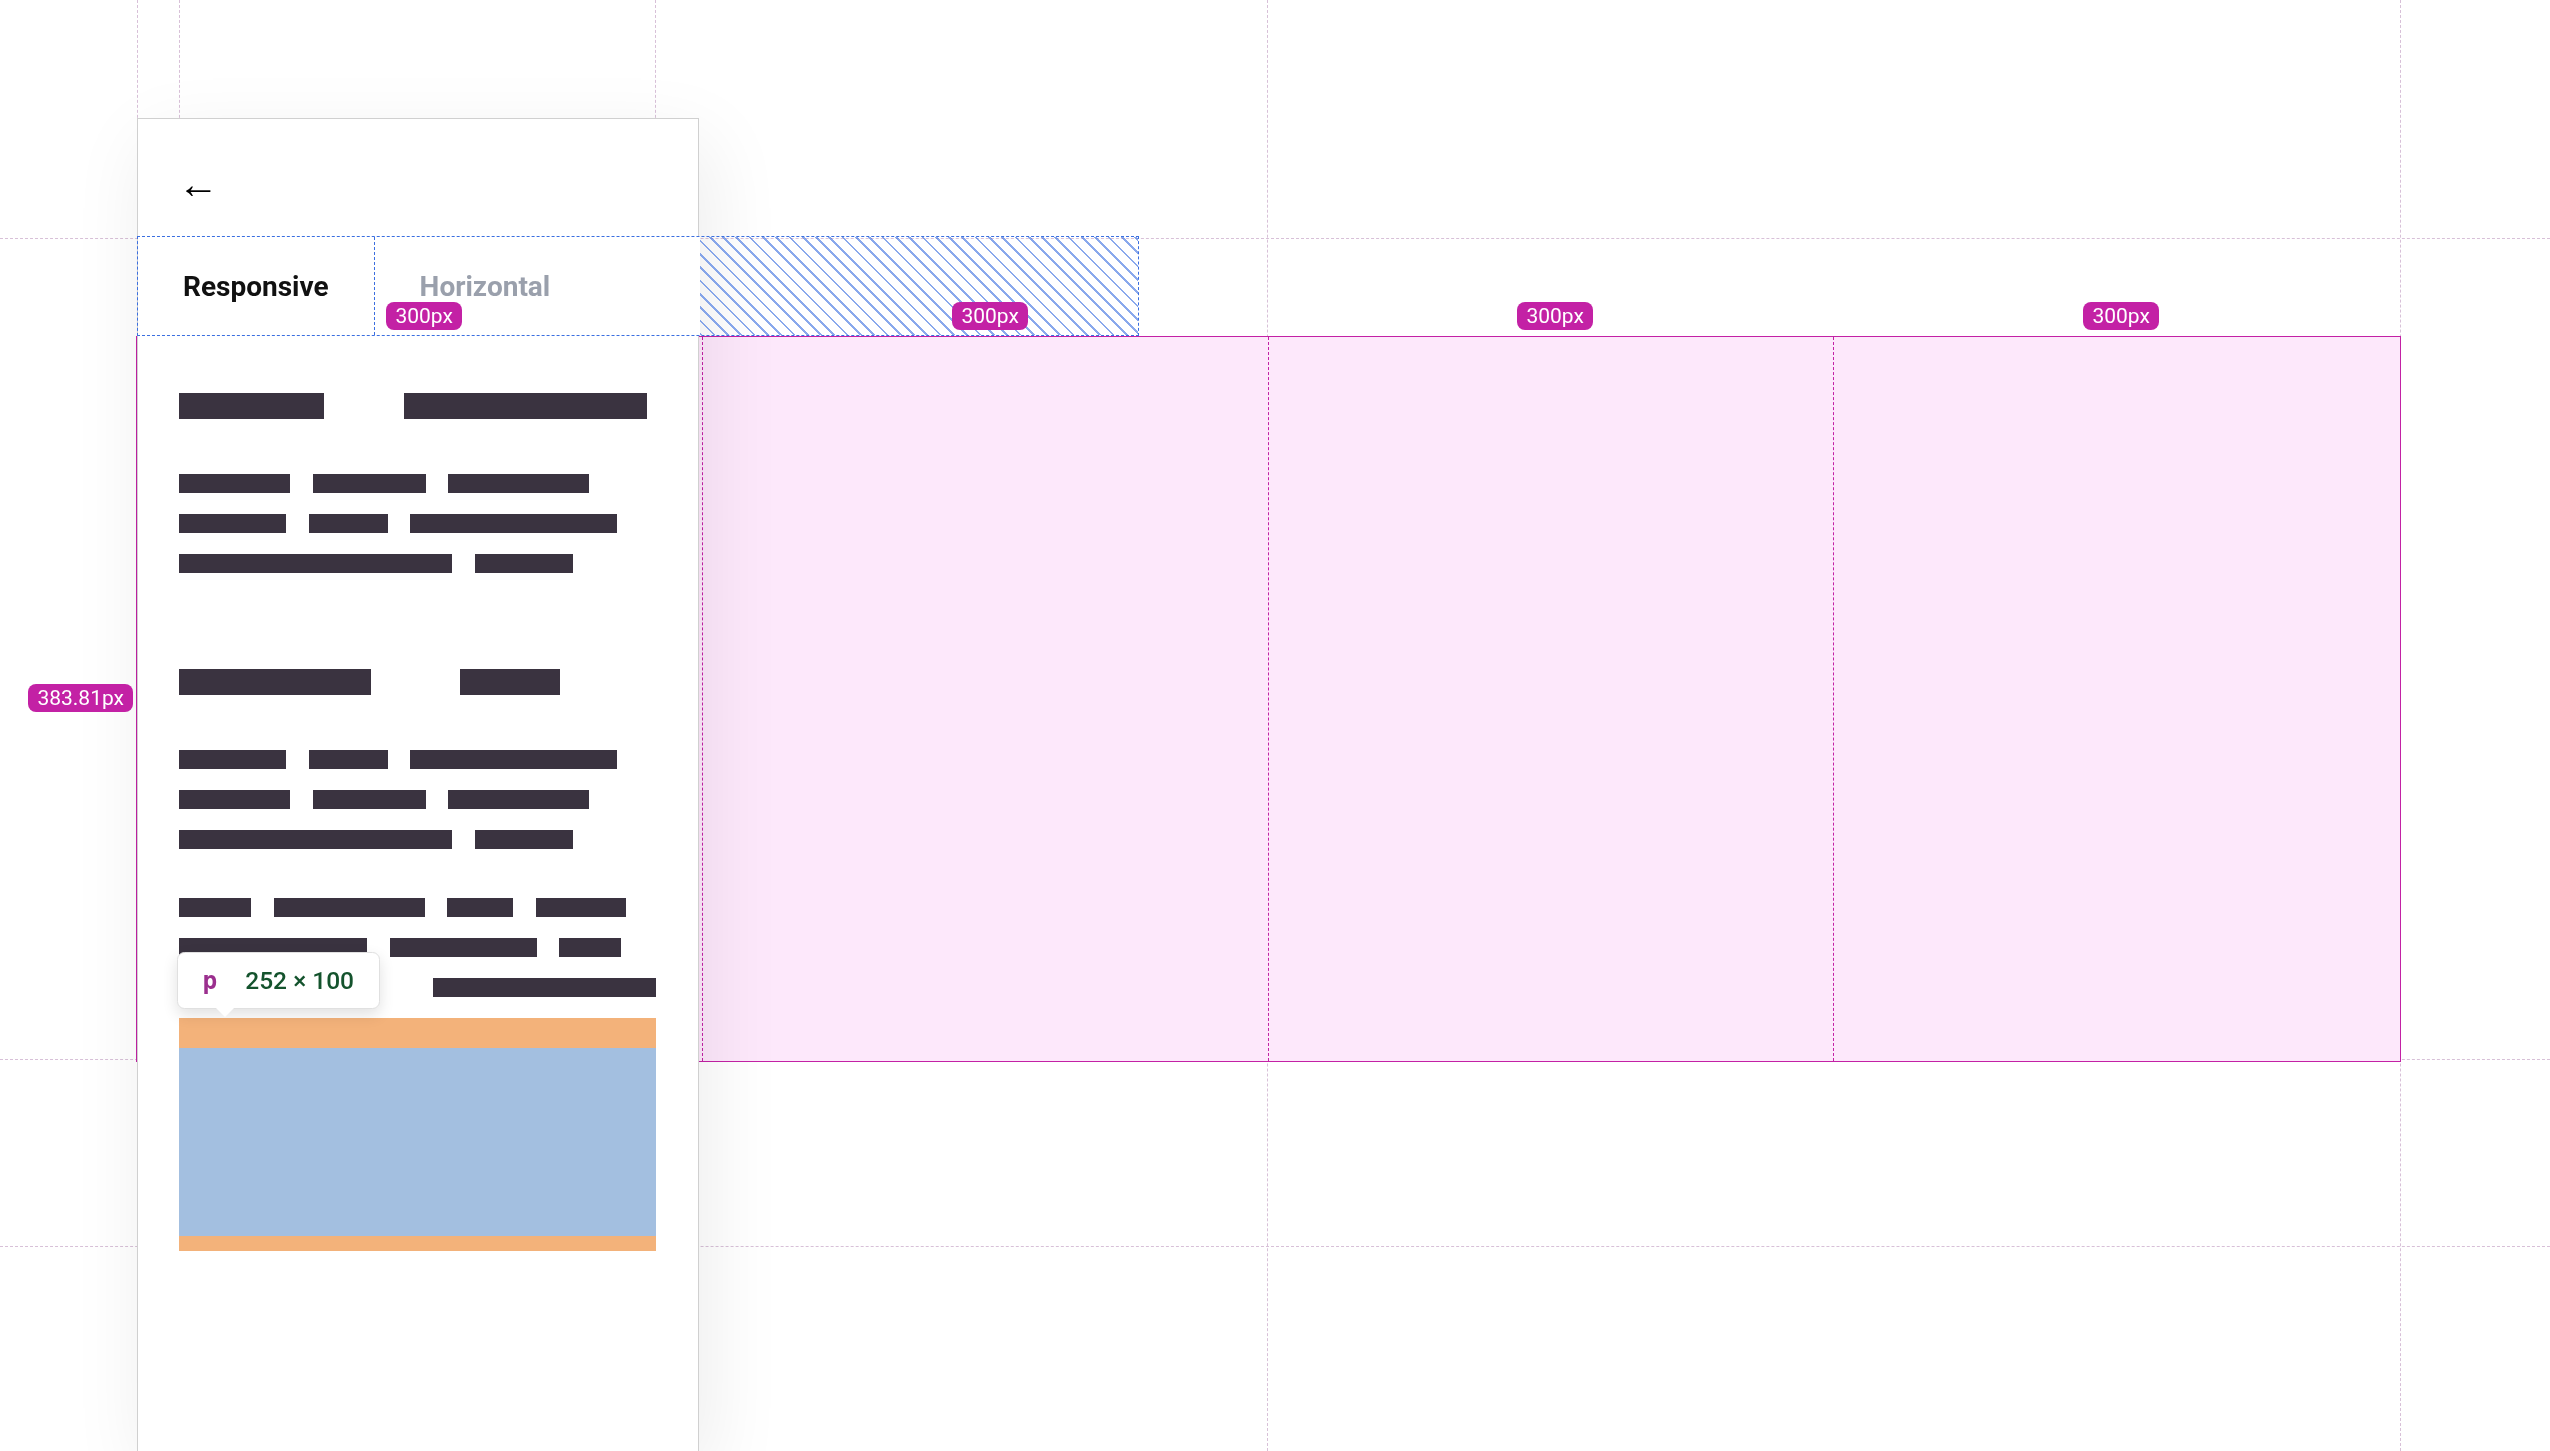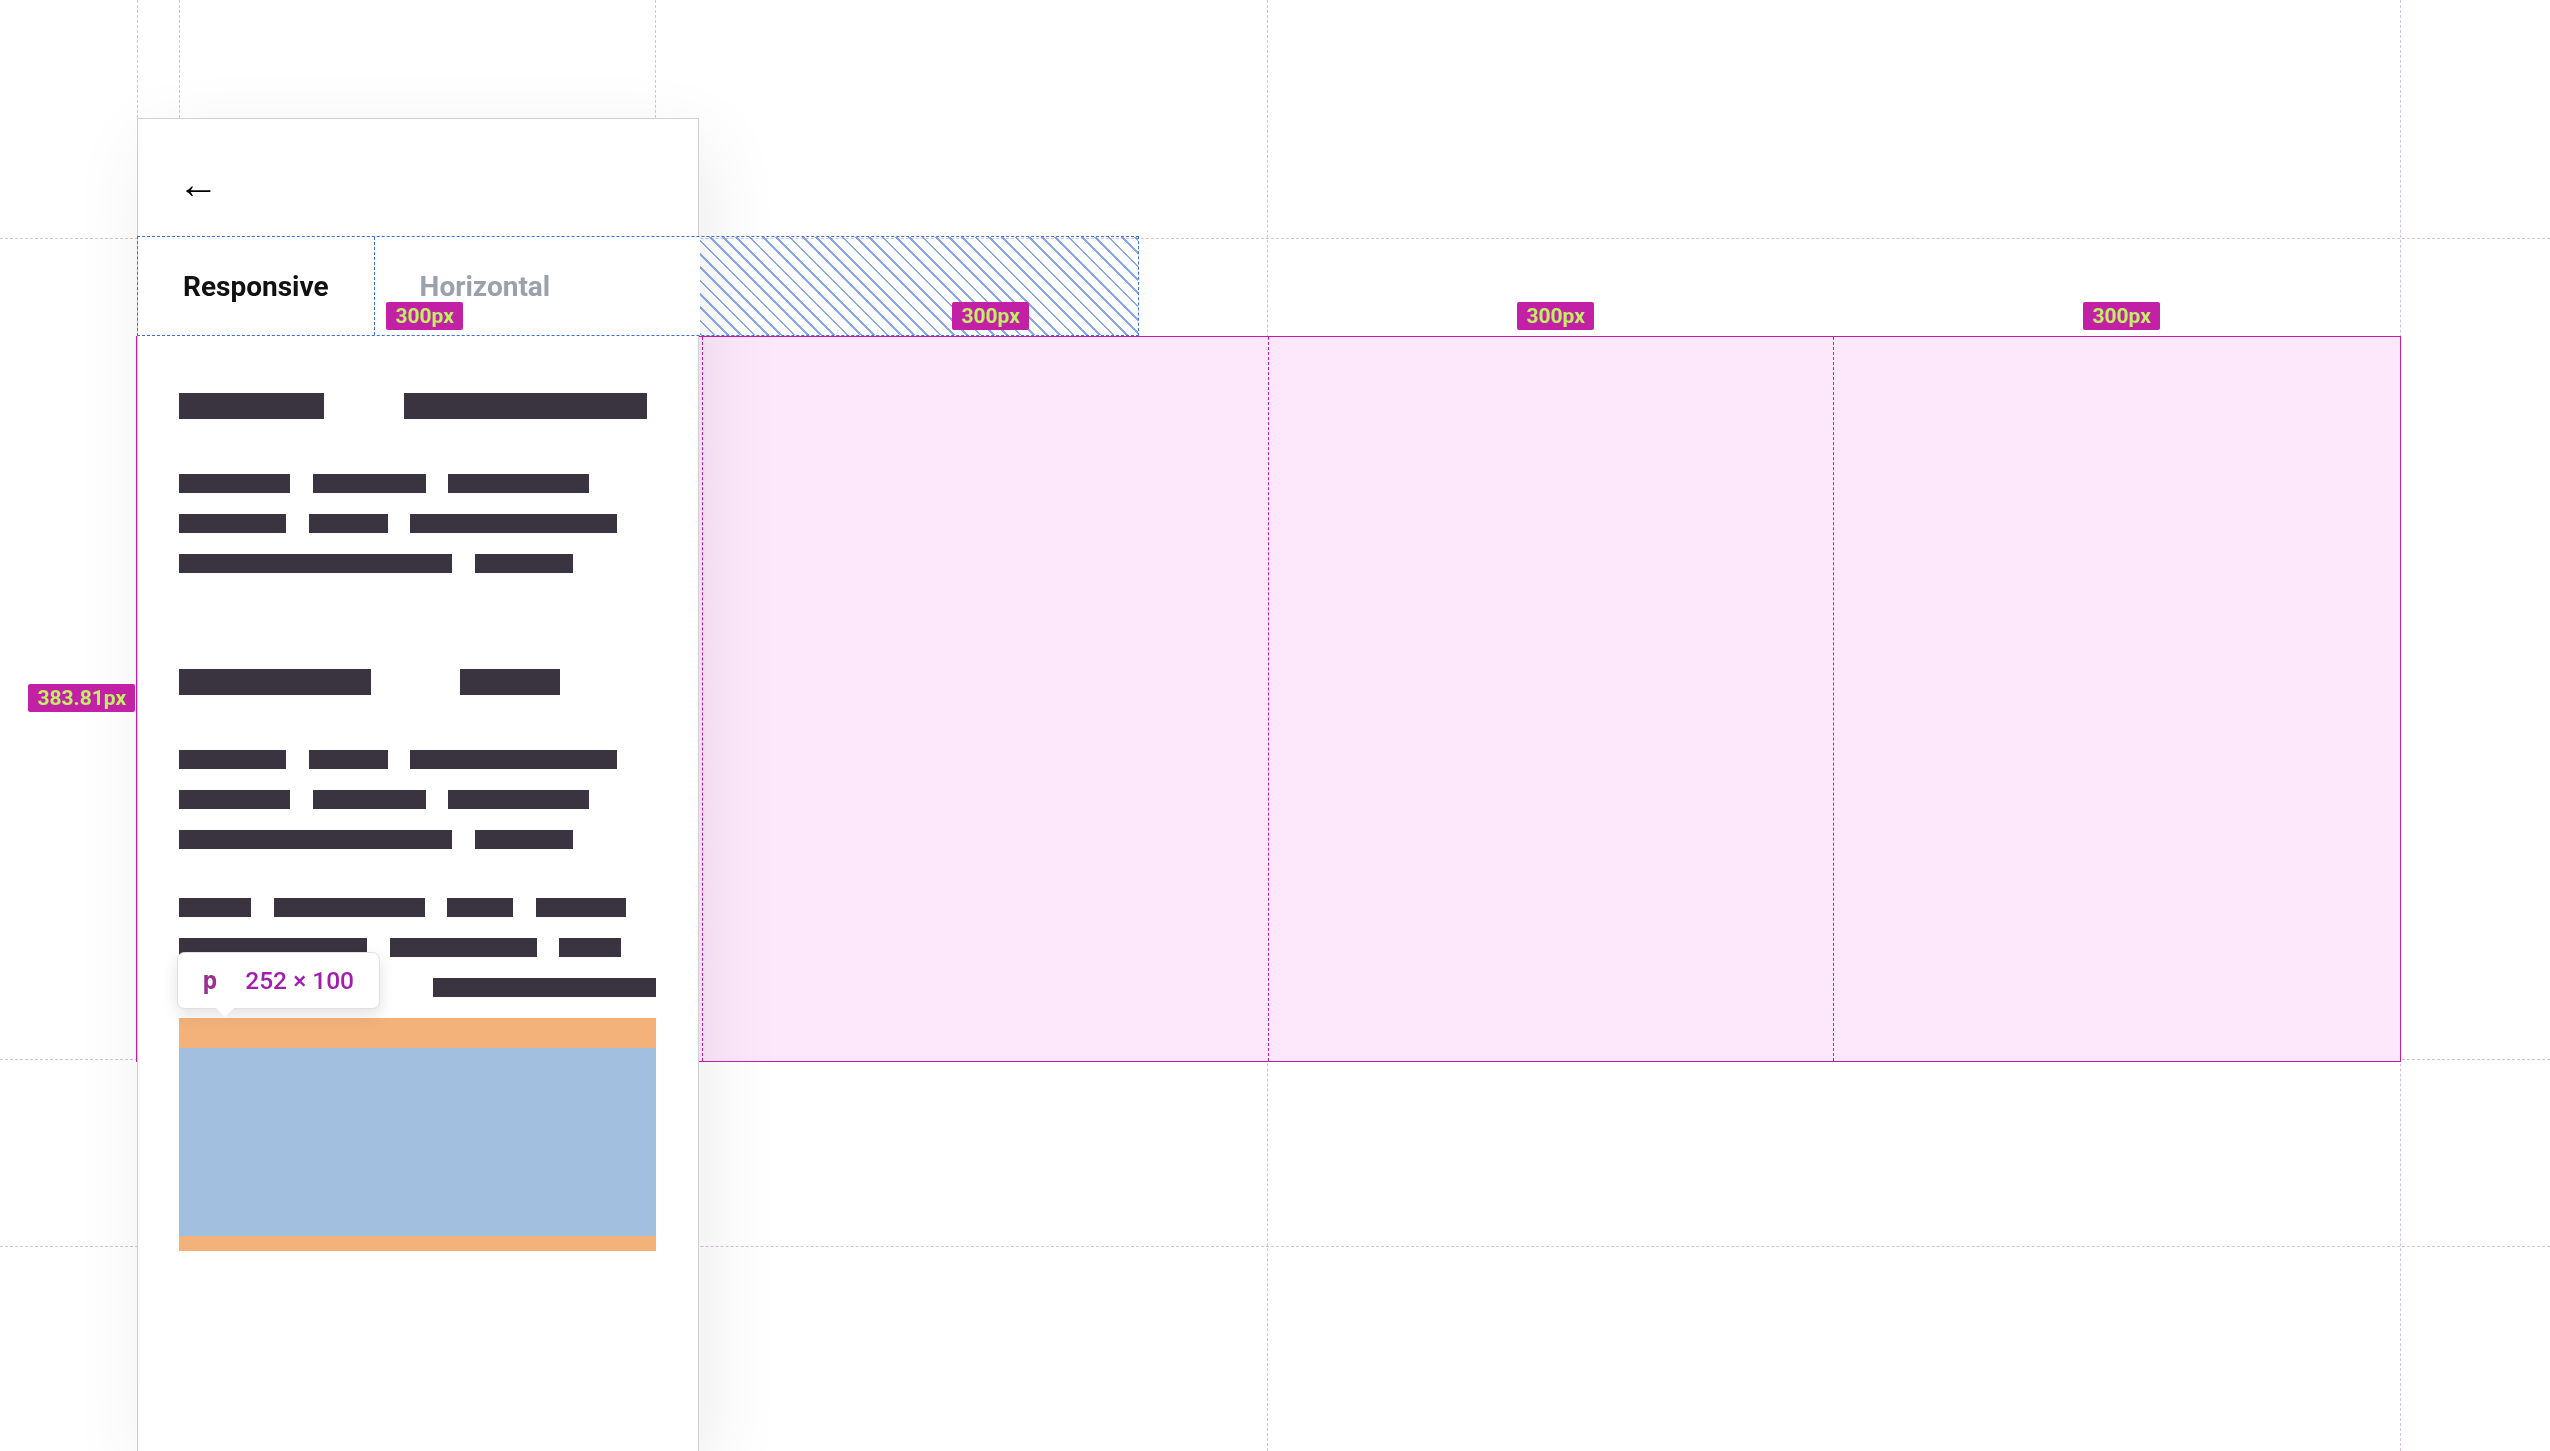--- a/index.html
+++ b/index.html
@@ -134,25 +134,25 @@
     border-left: 1.9px dashed #c321a5;
   }
   .grid-col-line.c1 { left: 565px; }
   .grid-col-line.c2 { left: 1131px; }
   .grid-col-line.c3 { left: 1696px; }
 
   
   .mbadge {
     position: absolute;
     background: #c321a5;
-    color: #bef264;
+    color: #ffffff;
     font-size: 21px;
-    font-weight: 700;
+    font-weight: 400;
     padding: 1.9px 9.4px;
-    border-radius: 2px;
+    border-radius: 8px;
     white-space: nowrap;
     pointer-events: none;
   }
 
   
   .content-col {
     position: absolute;
     left: 179px;
     top: 336px;
     width: 477px;
@@ -201,21 +201,21 @@
     gap: 28px;
     font-size: 24.5px;
     z-index: 50;
   }
   .tooltip .tag {
     color: #9b2f8e;
     font-weight: 700;
     font-family: ui-monospace, Menlo, monospace;
   }
   .tooltip .dim {
-    color: #a21caf;
+    color: #14532d;
     font-weight: 500;
   }
   .tooltip::after {
     content: "";
     position: absolute;
     left: 38px;
     bottom: -9.4px;
     width: 0; height: 0;
     border-left: 9.4px solid transparent;
     border-right: 9.4px solid transparent;

